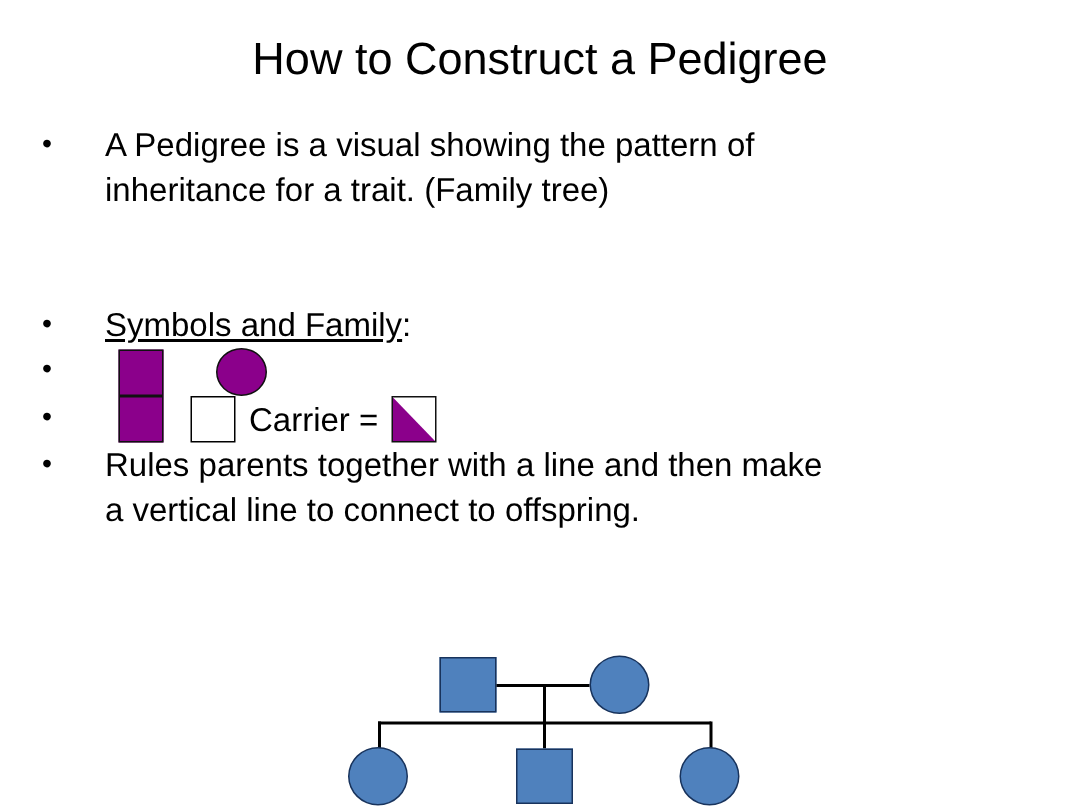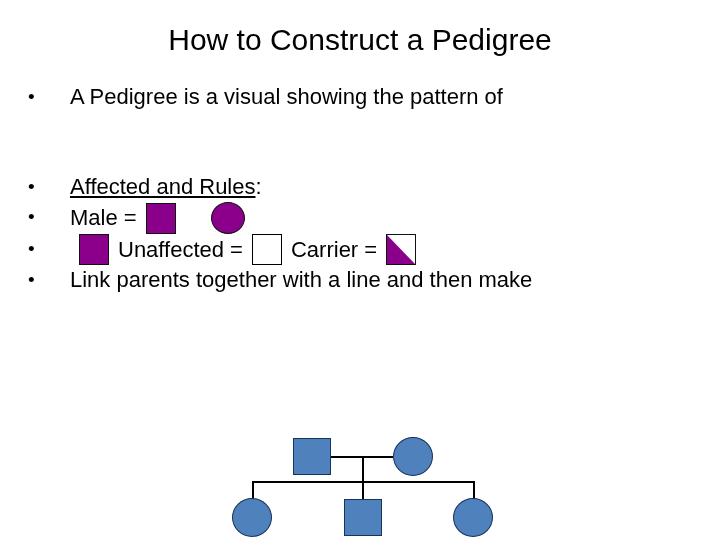--- a/index.html
+++ b/index.html
@@ -149,68 +149,74 @@
 <body>
 
 <div class="slide-title">How to Construct a Pedigree</div>
 
 <div class="body-area">
 
   <div class="bullet-row">
     <span class="bullet-mark">•</span>
     <span class="bullet-text">A Pedigree is a visual showing the pattern of</span>
   </div>
+  <div class="bullet-row">
+    <span class="bullet-mark"></span>
+    <span class="bullet-text">inheritance for a trait. (Family tree)</span>
+  </div>
 
   <div class="spacer-gap"></div>
   <div class="spacer-gap"></div>
 
   <div class="bullet-row">
     <span class="bullet-mark">•</span>
-    <span class="bullet-text"><span class="underline-span">Affected and Rules</span><span>:</span></span>
+    <span class="bullet-text"><span class="underline-span">Symbols and Family</span><span>:</span></span>
   </div>
 
   <div class="bullet-row">
     <span class="bullet-mark">•</span>
     <span class="bullet-text">
       <span class="sym-line">
-        <span class="sym-label">Male =</span>
         <span class="gap-small"></span>
         <span class="sym sq-filled"></span>
         <span class="gap-wide"></span>
         <span class="gap-small"></span>
         <span class="sym circ-filled"></span>
       </span>
     </span>
   </div>
 
   <div class="bullet-row">
     <span class="bullet-mark">•</span>
     <span class="bullet-text">
       <span class="sym-line">
         <span class="gap-small"></span>
         <span class="sym sq-filled"></span>
         <span class="gap-small"></span>
-        <span class="sym-label">Unaffected =</span>
         <span class="gap-small"></span>
         <span class="sym sq-open"></span>
         <span class="gap-small"></span>
         <span class="sym-label">Carrier =</span>
         <span class="gap-small"></span>
         <span class="sym sq-carrier">
           <svg class="tri" viewBox="0 0 30 31" preserveAspectRatio="none">
             <polygon points="0,0 0,31 30,31" fill="#8B008B"></polygon>
           </svg>
         </span>
       </span>
     </span>
   </div>
 
   <div class="bullet-row">
     <span class="bullet-mark">•</span>
-    <span class="bullet-text">Link parents together with a line and then make</span>
+    <span class="bullet-text">Rules parents together with a line and then make</span>
+  </div>
+  <div class="bullet-row">
+    <span class="bullet-mark"></span>
+    <span class="bullet-text">a vertical line to connect to offspring.</span>
   </div>
 
 </div>
 
 <div class="pedigree">
 
   <div class="ped-node ped-square" style="left:293px; top:13px;"></div>
   <div class="ped-node ped-circle" style="left:393px; top:12px;"></div>
 
   <div class="ped-line ped-h" style="left:331px; top:31px; width:62px;"></div>

